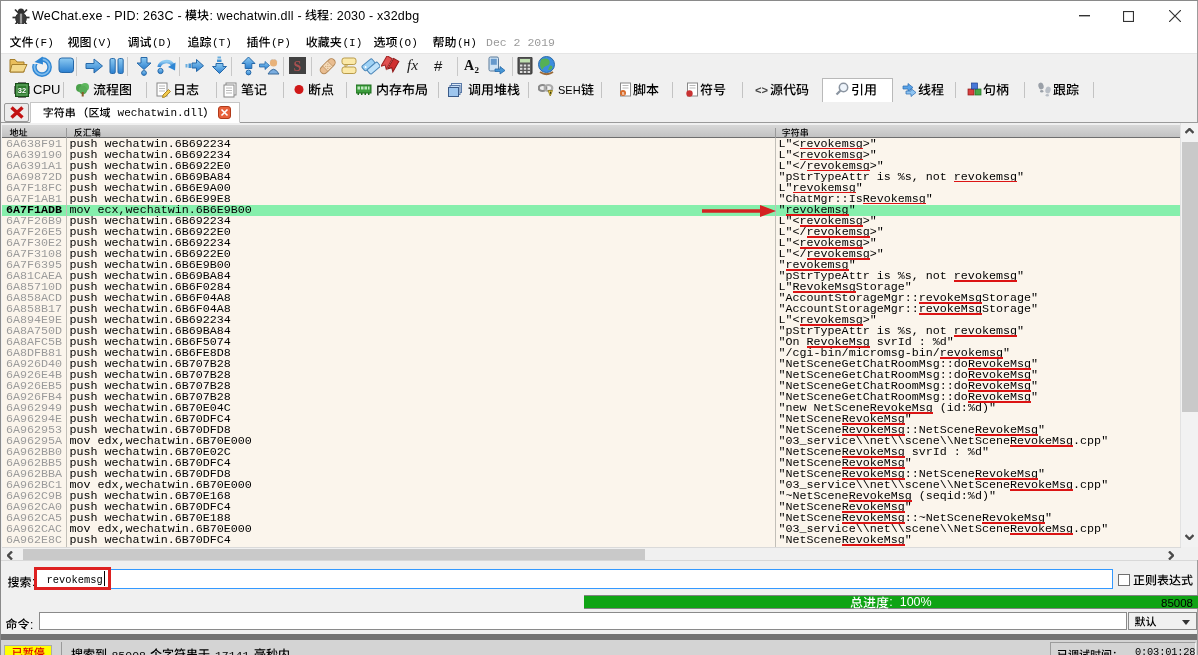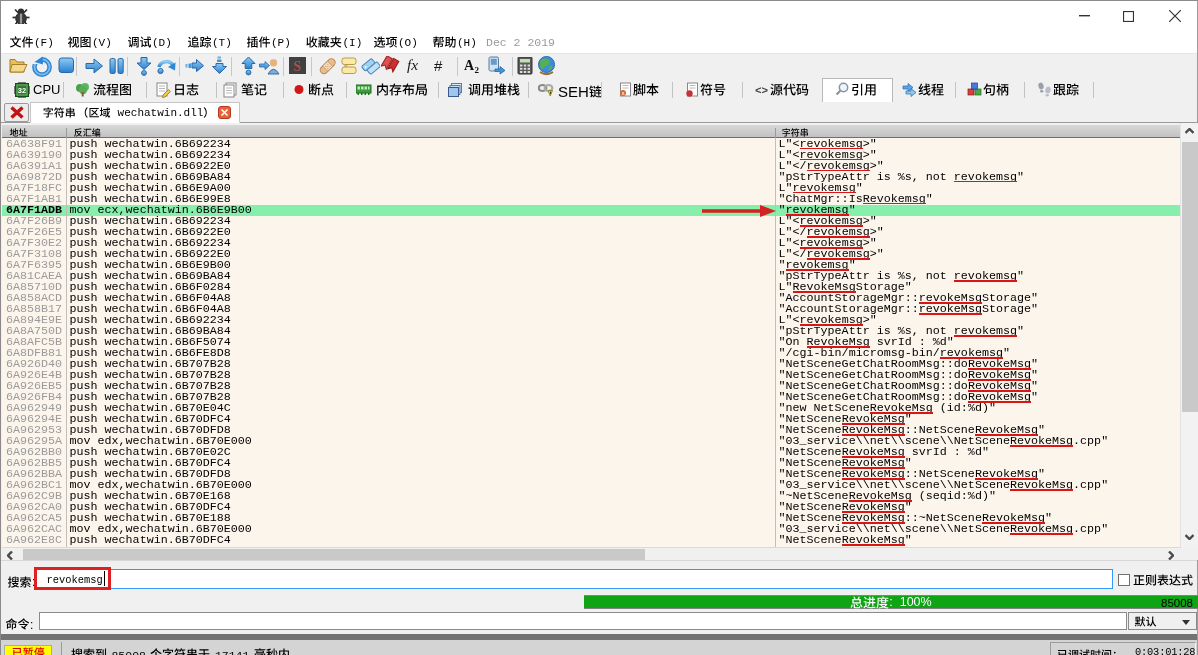--- a/index.html
+++ b/index.html
@@ -160,20 +160,27 @@
       <line x1="0.5" y1="10.5" x2="4.5" y2="10.5"></line>
           <line x1="17.5" y1="10.5" x2="13.5" y2="10.5"></line>
       <path d="M3 18 L6 14"></path>
           <path d="M15 18 L12 14"></path>
         </g>
       <circle cx="9" cy="4.5" r="3.1" fill="#2f2f2f"></circle>
       <ellipse cx="9" cy="11.5" rx="5.3" ry="5.8" fill="#3a3a3a"></ellipse>
       <rect x="7.9" y="6.5" width="2.2" height="10.5" fill="#9a9a9a"></rect>
       <ellipse cx="9" cy="11.5" rx="5.3" ry="5.8" fill="none" stroke="#2f2f2f"></ellipse>
       </svg>
+      <div class="txt">WeChat.exe - PID: 263C - <svg class="z " style="width:24.0px;height:12px;vertical-align:-1.4px;fill:#000" viewBox="0 0 200 100">
+          <use href="#g6a21" x="0"></use>
+          <use href="#g5757" x="100"></use>
+        </svg>: wechatwin.dll - <svg class="z " style="width:24.0px;height:12px;vertical-align:-1.4px;fill:#000" viewBox="0 0 200 100">
+          <use href="#g7ebf" x="0"></use>
+          <use href="#g7a0b" x="100"></use>
+        </svg>: 2030 - x32dbg</div>
       <svg class="abs" style="left:1078px;top:14px" width="11" height="2" viewBox="0 0 11 2">
         <rect width="11" height="1.4" fill="#333"></rect>
       </svg>
       <svg class="abs" style="left:1122px;top:10px" width="11" height="11" viewBox="0 0 11 11">
         <rect x="0.5" y="0.5" width="10" height="10" fill="none" stroke="#333" stroke-width="1.2"></rect>
       </svg>
       <svg class="abs" style="left:1168px;top:9px" width="12" height="12" viewBox="0 0 12 12">
         <path d="M0 0 L12 12 M12 0 L0 12" stroke="#333" stroke-width="1.2"></path>
       </svg>
     </div>
@@ -487,21 +494,21 @@
           <use href="#g7528" x="100"></use>
           <use href="#g5806" x="200"></use>
           <use href="#g6808" x="300"></use>
         </svg></span>
       <svg class="abs" style="left:537px;top:4px" width="16" height="16" viewBox="0 0 16 16">
         <ellipse cx="4.5" cy="6" rx="3.8" ry="3" fill="none" stroke="#8a8a8a" stroke-width="2.2"></ellipse>
               <ellipse cx="10.5" cy="6" rx="3.8" ry="3" fill="none" stroke="#ababab" stroke-width="2.2"></ellipse>
               <path d="M11.5 7 L16 7 L13.75 12.5 Z" fill="#f6d44c" stroke="#8a7a1a" stroke-width=".8" transform="translate(-1.5 1.5)"></path>
               <rect x="11.9" y="9.6" width="1.2" height="2.2" fill="#3a3a0a"></rect>
       </svg>
-      <span class="abs" style="left:557px;top:4.5px;font-size:15px">SEH<svg class="z " style="width:13.0px;height:13px;vertical-align:-1.6px;fill:#000" viewBox="0 0 100 100">
+      <span class="abs" style="left:557px;top:4.5px;font-size:11px">SEH<svg class="z " style="width:13.0px;height:13px;vertical-align:-1.6px;fill:#000" viewBox="0 0 100 100">
           <use href="#g94fe" x="0"></use>
         </svg></span>
       <svg class="abs" style="left:618px;top:4px" width="16" height="16" viewBox="0 0 16 16">
         <rect x="1.5" y="1" width="10" height="13" fill="#fff" stroke="#888"></rect>
                  <circle cx="4" cy="11" r="3" fill="#d86a28"></circle>
         <text x="4" y="13" font-size="5.5" fill="#fff" text-anchor="middle">s</text>
                  <g stroke="#b9b9b9">
           <line x1="3.5" y1="3.5" x2="9.5" y2="3.5"></line>
           <line x1="3.5" y1="6" x2="9.5" y2="6"></line>
         </g>

